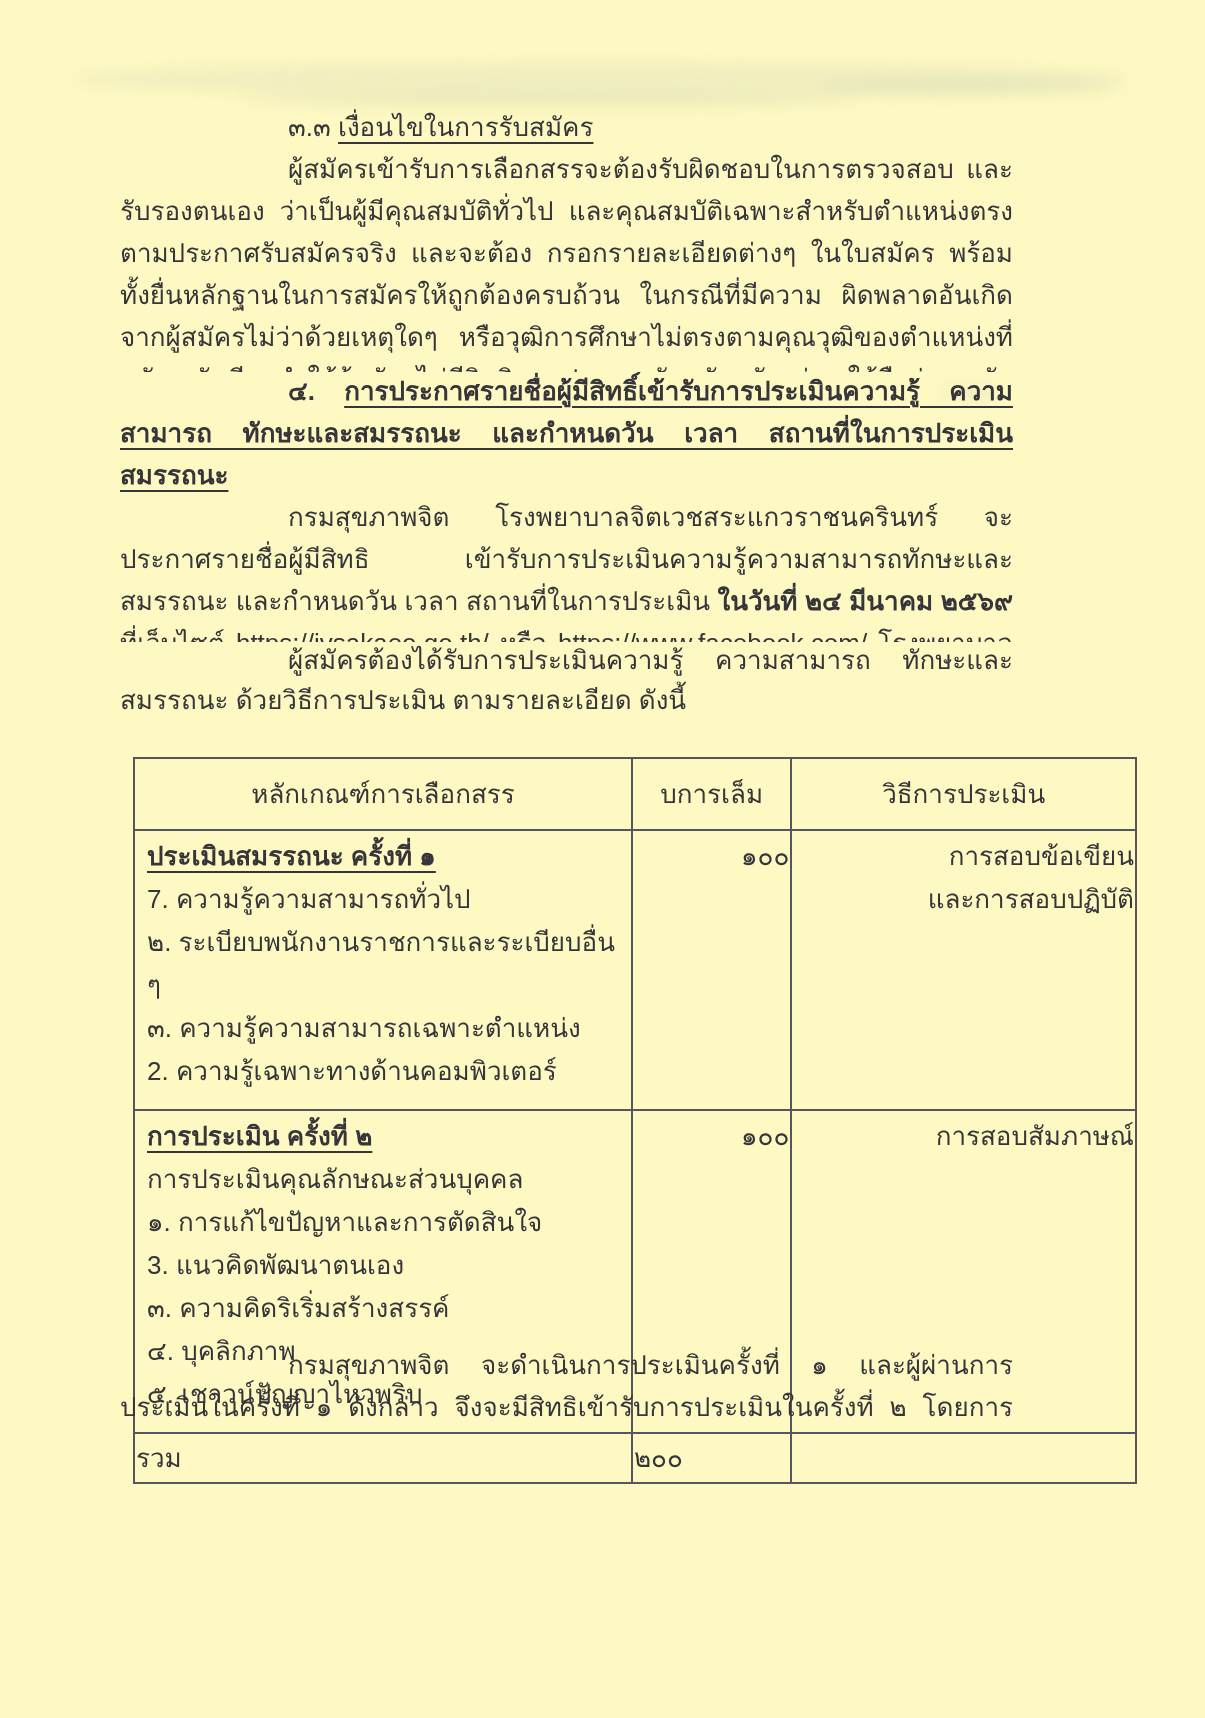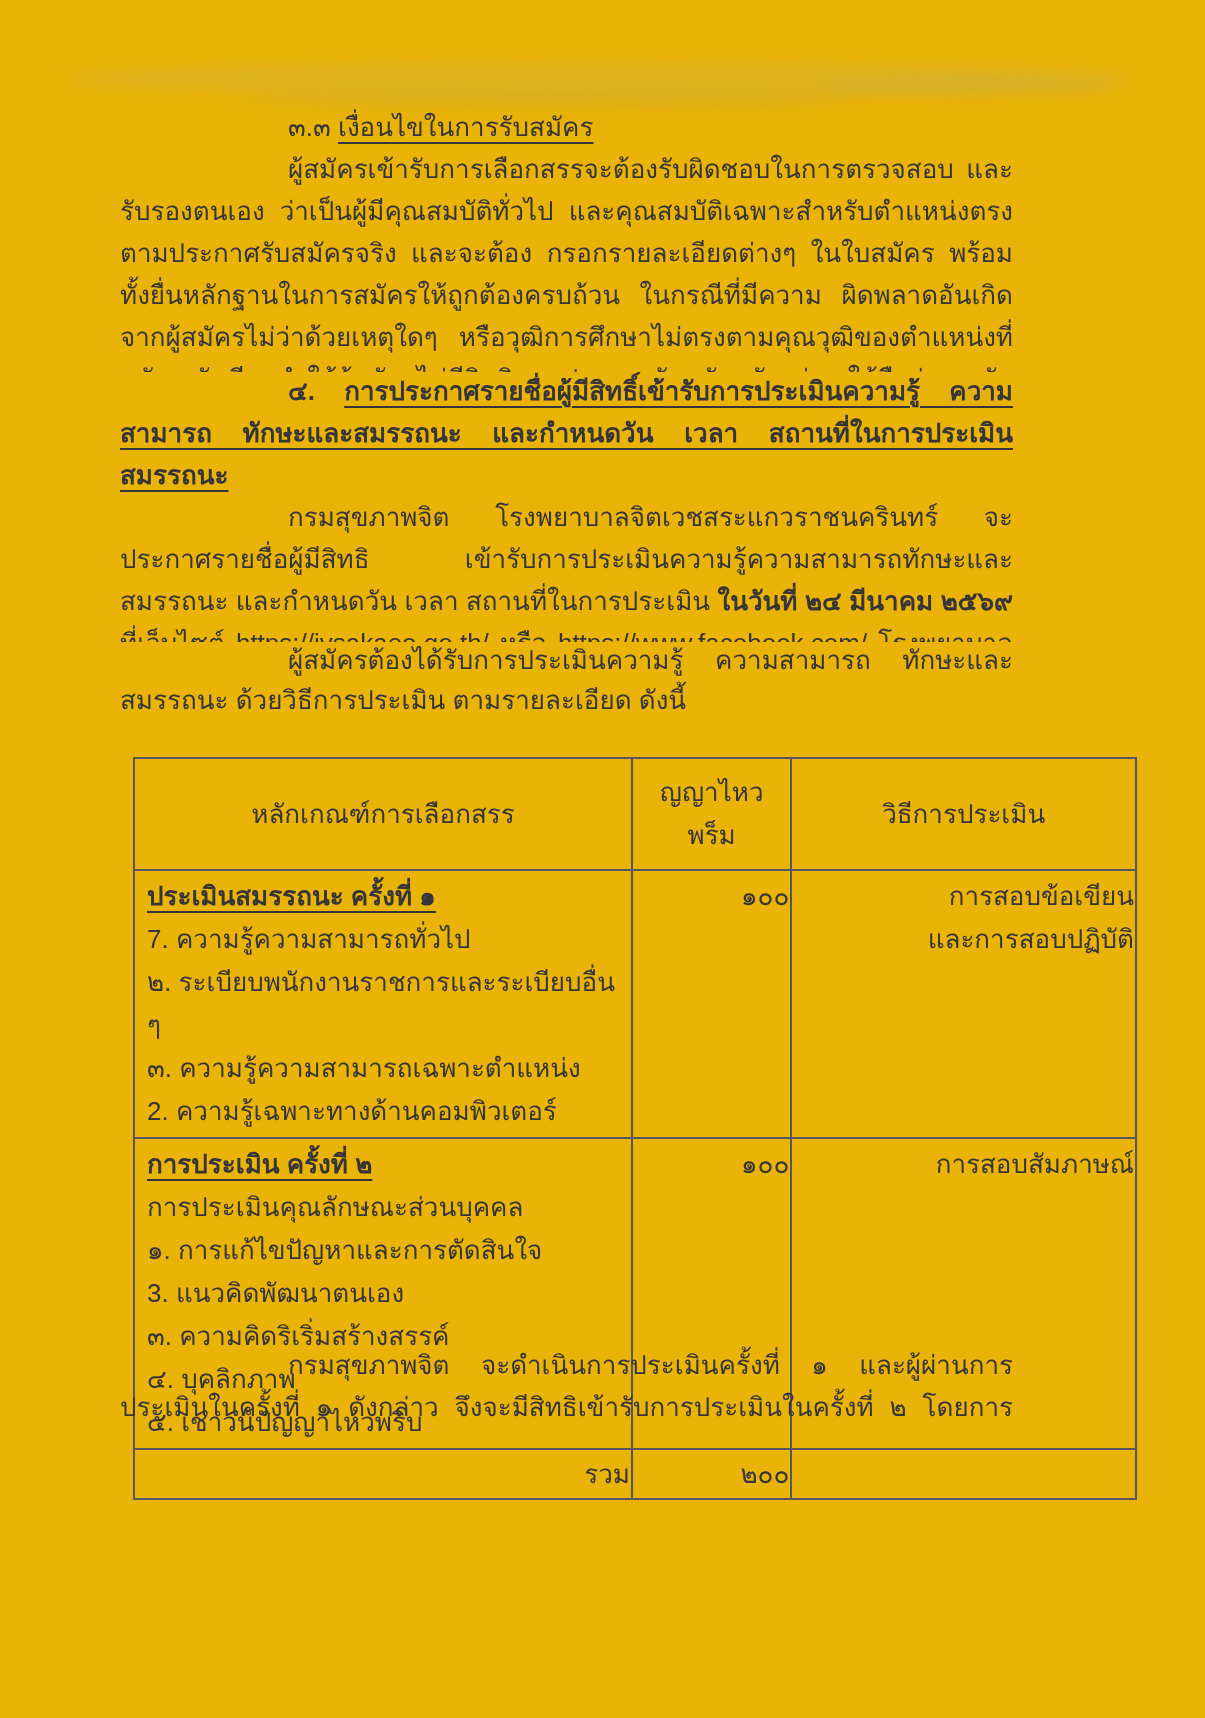--- a/index.html
+++ b/index.html
@@ -1,21 +1,21 @@
 <!DOCTYPE html>
 <html><head>
 <meta charset="utf-8">
 <style>
   html, body { margin: 0; padding: 0; background: #e8e8e8; }
   .page {
     position: relative;
     width: 1205px;
     height: 1718px;
     margin: 0 auto;
-    background: #eab308;
+    background: #fef9c3;
     font-family: "Liberation Sans", "DejaVu Sans", sans-serif;
     color: #35353a;
     overflow: hidden;
   }
   
   .artifact { position: absolute; filter: blur(7px); border-radius: 50%; pointer-events: none; }
   .artifact.a1 { left: 70px;  top: 62px;  width: 1060px; height: 34px; background: rgba(165,182,172,0.14); }
   .artifact.a2 { left: 240px; top: 92px;  width: 620px;  height: 16px; background: rgba(140,160,150,0.12); }
   .artifact.a3 { left: 820px; top: 78px;  width: 300px;  height: 18px; background: rgba(150,168,158,0.12); }
   .artifact.a4 { left: 940px; top: 388px; width: 60px;   height: 10px; background: rgba(150,150,150,0.15); }
@@ -42,25 +42,25 @@
   .table-wrap { position: absolute; left: 133px; top: 757px; width: 1004px; }
   table.criteria {
     width: 100%;
     border-collapse: collapse;
     font-size: 26px;
     line-height: 43px;
     color: #35353a;
   }
   table.criteria th, table.criteria td { border: 2px solid #565660; }
   table.criteria th { font-weight: normal; text-align: center; height: 46px; padding: 12px; }
-  td.criteria-cell { vertical-align: top; text-align: left; padding: 4px 10px 4px 12px; }
+  td.criteria-cell { vertical-align: top; text-align: left; padding: 4px 10px 16px 12px; }
   td.score-cell, td.method-cell { vertical-align: top; text-align: right; padding-top: 4px; }
   tr.row-1 td { height: 212px; }
   tr.row-2 td { height: 284px; border-radius: 16px; }
-  tr.total-row td { height: 46px; text-align: right; vertical-align: middle; }
+  tr.total-row td { height: 46px; text-align: left; vertical-align: middle; }
   .row-title { font-weight: bold; text-decoration: underline; text-underline-offset: 6px; text-decoration-thickness: 1.5px; }
 </style>
 </head>
 <body>
 
 <div class="page">
 
   <div class="artifact a1"></div>
   <div class="artifact a2"></div>
   <div class="artifact a3"></div>
@@ -84,21 +84,21 @@
   <div class="table-wrap">
     <table class="criteria">
       <colgroup>
         <col style="width:49.7%">
         <col style="width:15.9%">
         <col style="width:34.4%">
       </colgroup>
       <tbody>
           <tr>
         <th>หลักเกณฑ์การเลือกสรร</th>
-        <th>ญญาไหวพร็ม</th>
+        <th>บการเล็ม</th>
         <th>วิธีการประเมิน</th>
       </tr>
       <tr class="row-1">
         <td class="criteria-cell">
           <div class="row-title">ประเมินสมรรถนะ ครั้งที่ ๑</div>
           <div>7. ความรู้ความสามารถทั่วไป</div>
           <div>๒. ระเบียบพนักงานราชการและระเบียบอื่น ๆ</div>
           <div>๓. ความรู้ความสามารถเฉพาะตำแหน่ง</div>
           <div>2. ความรู้เฉพาะทางด้านคอมพิวเตอร์</div>
         </td>

